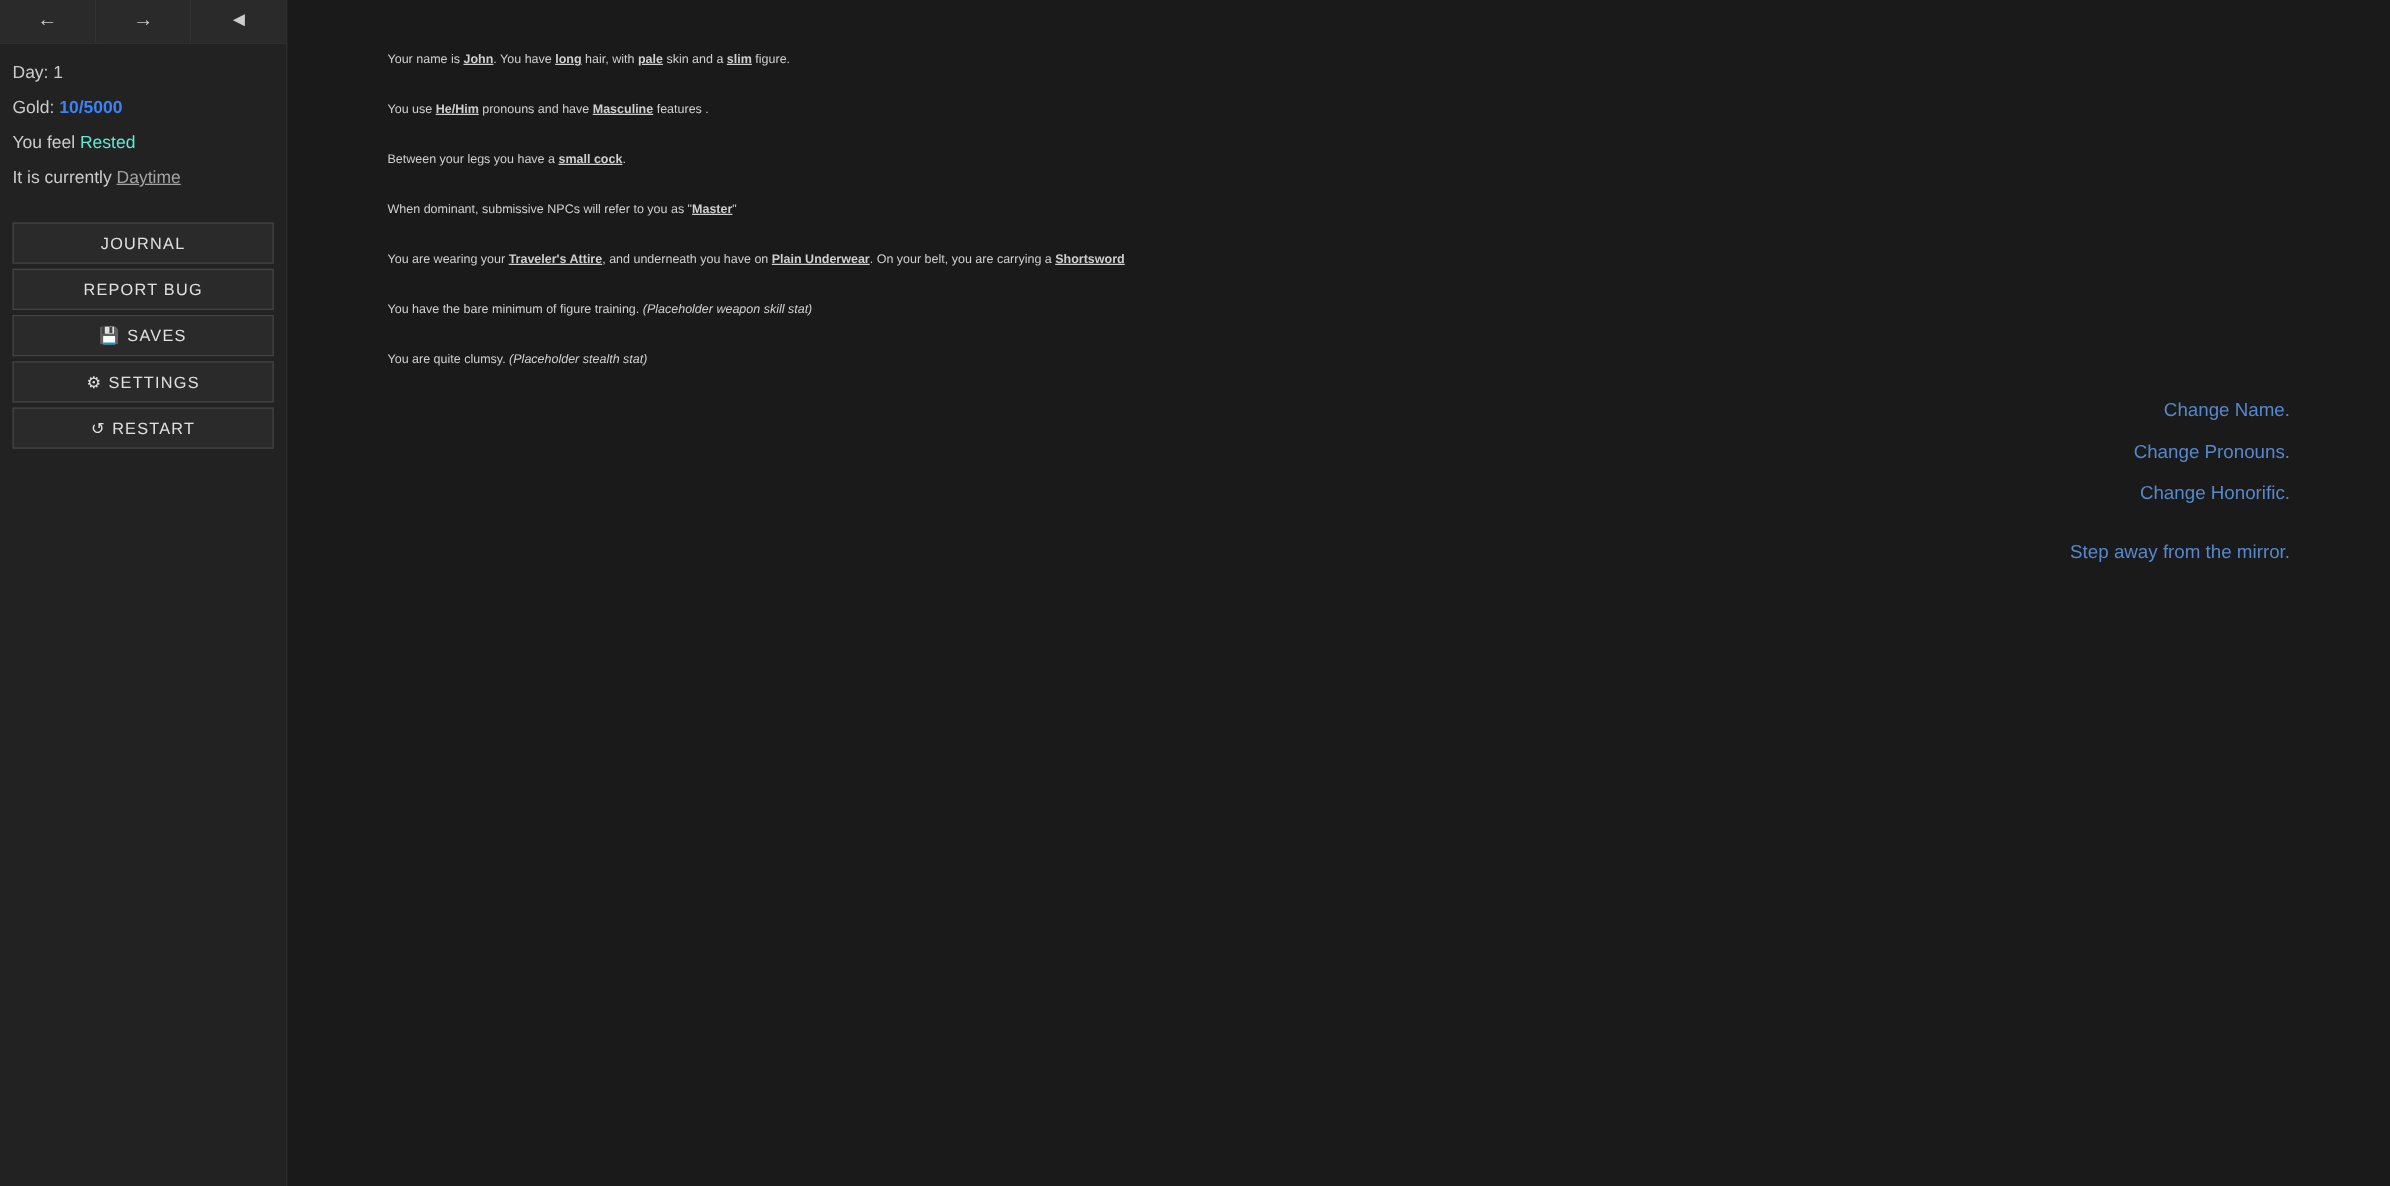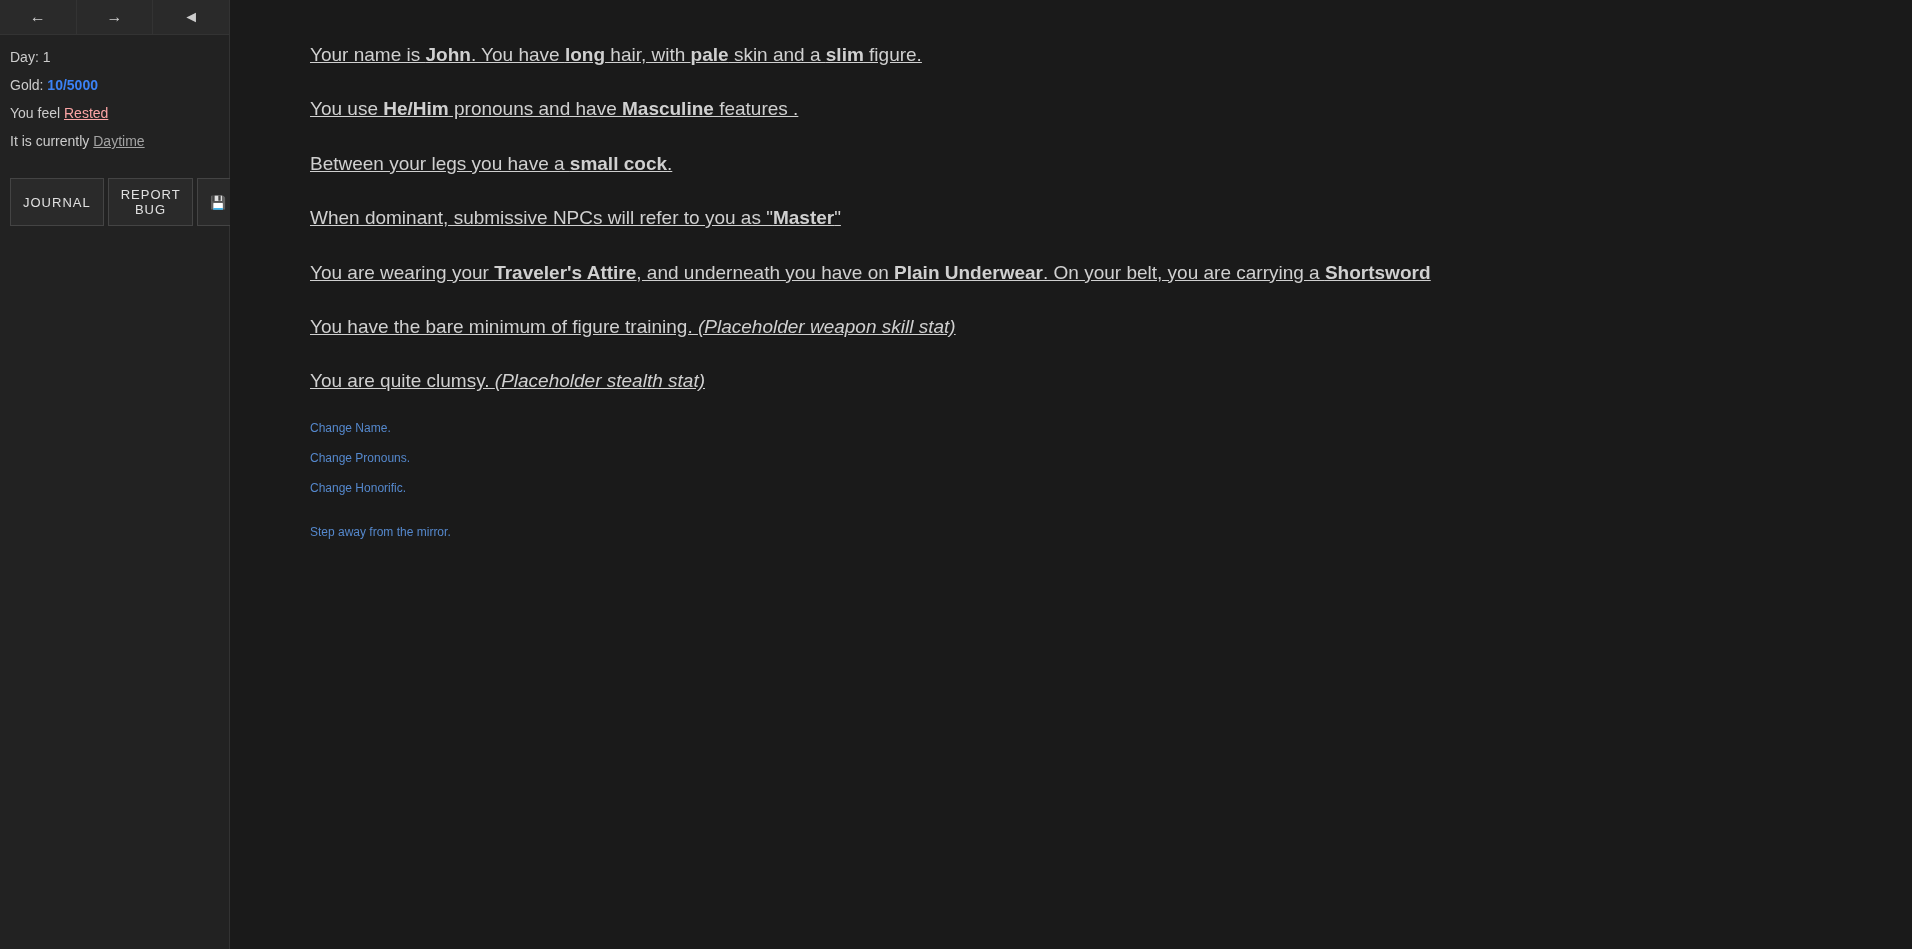--- a/index.html
+++ b/index.html
@@ -69,34 +69,33 @@
       font-size: 14px;
       line-height: 2;
     }
 
     .gold-value {
       color: #3b82f6;
       font-weight: bold;
     }
 
     .rested-value {
-      color: #fca5a5;
-      text-decoration: underline;
+      color: #5eead4;
     }
 
     .daytime-value {
       color: #a3a3a3;
       text-decoration: underline;
     }
 
     #action-buttons {
       width: 100%;
       padding: 10px;
       display: flex;
-      flex-direction: row;
+      flex-direction: column;
       gap: 4px;
       margin-top: 5px;
     }
 
     .action-btn {
       background-color: #2a2a2a;
       border: 1px solid #444;
       color: #e0e0e0;
       padding: 8px 12px;
       cursor: pointer;
@@ -119,41 +118,41 @@
       flex: 1;
       overflow-y: auto;
       padding: 40px 80px;
       background-color: #1a1a1a;
     }
 
     .content-paragraph {
       margin-bottom: 24px;
       line-height: 1.6;
       color: #d0d0d0;
-      font-size: 19px;
-      text-decoration: underline;
+      font-size: 10px;
     }
 
     .underline-bold {
       text-decoration: underline;
       font-weight: bold;
     }
 
     .italic {
       font-style: italic;
       margin-top: 48px;
     }
 
     .action-link {
       color: #5588cc;
       cursor: pointer;
       text-decoration: none;
       display: block;
       margin-bottom: 16px;
-      font-size: 12px;
+      font-size: 15px;
+      text-align: right;
     }
 
     .actions-group {
       margin-top: 20px;
     }
 
     .actions-group-spaced {
       margin-top: 30px;
     }
   </style>

